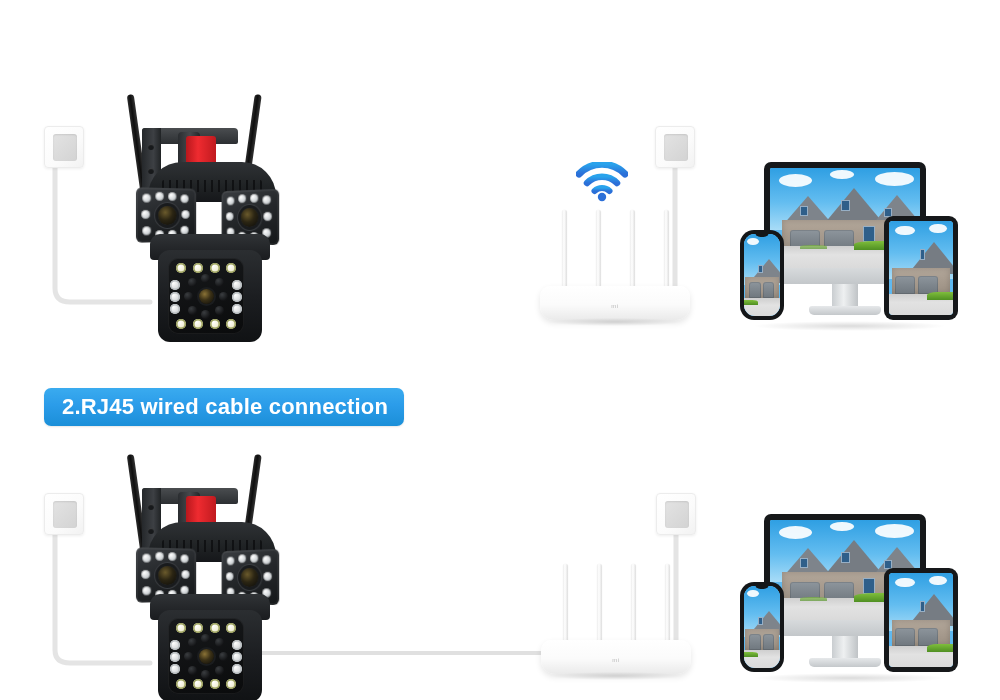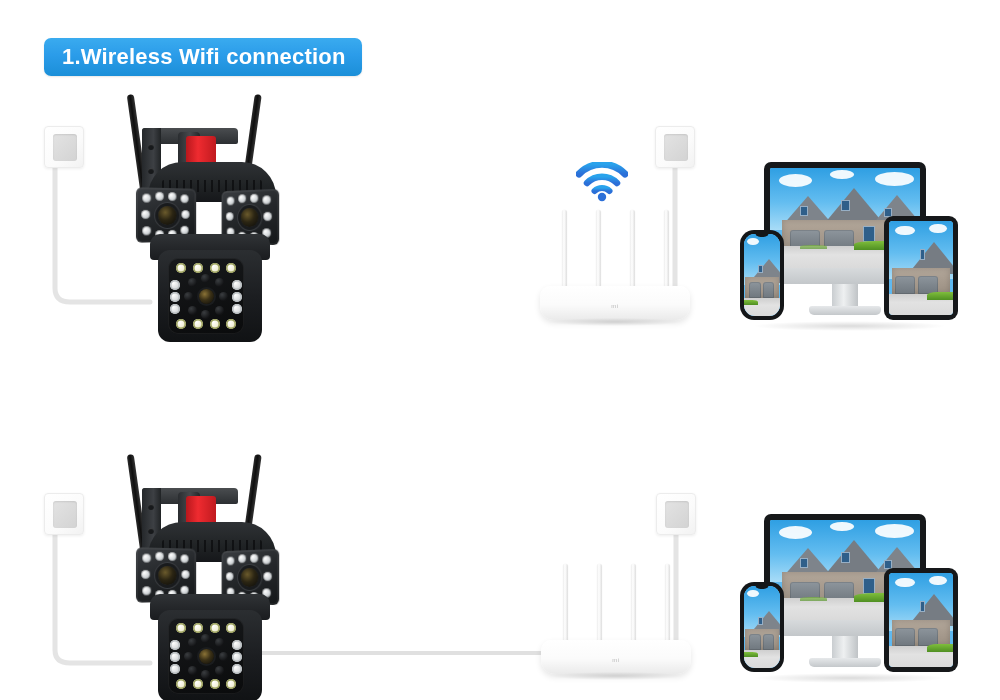--- a/index.html
+++ b/index.html
@@ -211,21 +211,20 @@
 
     <path d="M675,168 L675,296 Q675,310 660,310 L652,310" fill="none" stroke="#e4e4e4" stroke-width="5" stroke-linecap="round"></path>
 
     <path d="M55,535 L55,650 Q55,663 70,663 L150,663" fill="none" stroke="#e4e4e4" stroke-width="5" stroke-linecap="round"></path>
 
     <path d="M676,535 L676,650 Q676,663 661,663 L653,663" fill="none" stroke="#e4e4e4" stroke-width="5" stroke-linecap="round"></path>
 
     <path d="M200,653 L545,653" fill="none" stroke="#e0e0e0" stroke-width="4" stroke-linecap="round"></path>
   </svg>
 
-  <div class="banner" id="banner1">1.Wireless Wifi connection</div>
 
   <div class="socket" style="left:44px; top:126px;"></div>
   <div class="socket" style="left:655px; top:126px;"></div>
 
   <div class="camera" style="left:110px; top:92px;">
     <div class="cam-ant left"></div>
     <div class="cam-ant right"></div>
     <div class="cam-bracket"></div>
     <div class="cam-bracket-arm"></div>
     <div class="cam-neck"></div>
@@ -377,20 +376,21 @@
           <div class="garage" style="left:10%; top:58%; width:30%; height:20%;"></div>
           <div class="garage" style="left:46%; top:58%; width:30%; height:20%;"></div>
           <div class="win" style="left:48%; top:30%; width:9%; height:12%;"></div>
           <div class="lawn"></div>
           <div class="grass" style="left:60%; bottom:16%; width:40%; height:8%; border-radius:40% 0 0 0;"></div>
         </div>
       </div>
     </div>
   </div>
 
+  <div class="banner" id="banner2">2.RJ45 wired cable connection</div>
 
   <div class="socket" style="left:44px; top:493px;"></div>
   <div class="socket" style="left:656px; top:493px;"></div>
 
   <div class="camera" style="left:110px; top:452px;">
     <div class="cam-ant left"></div>
     <div class="cam-ant right"></div>
     <div class="cam-bracket"></div>
     <div class="cam-bracket-arm"></div>
     <div class="cam-neck"></div>

